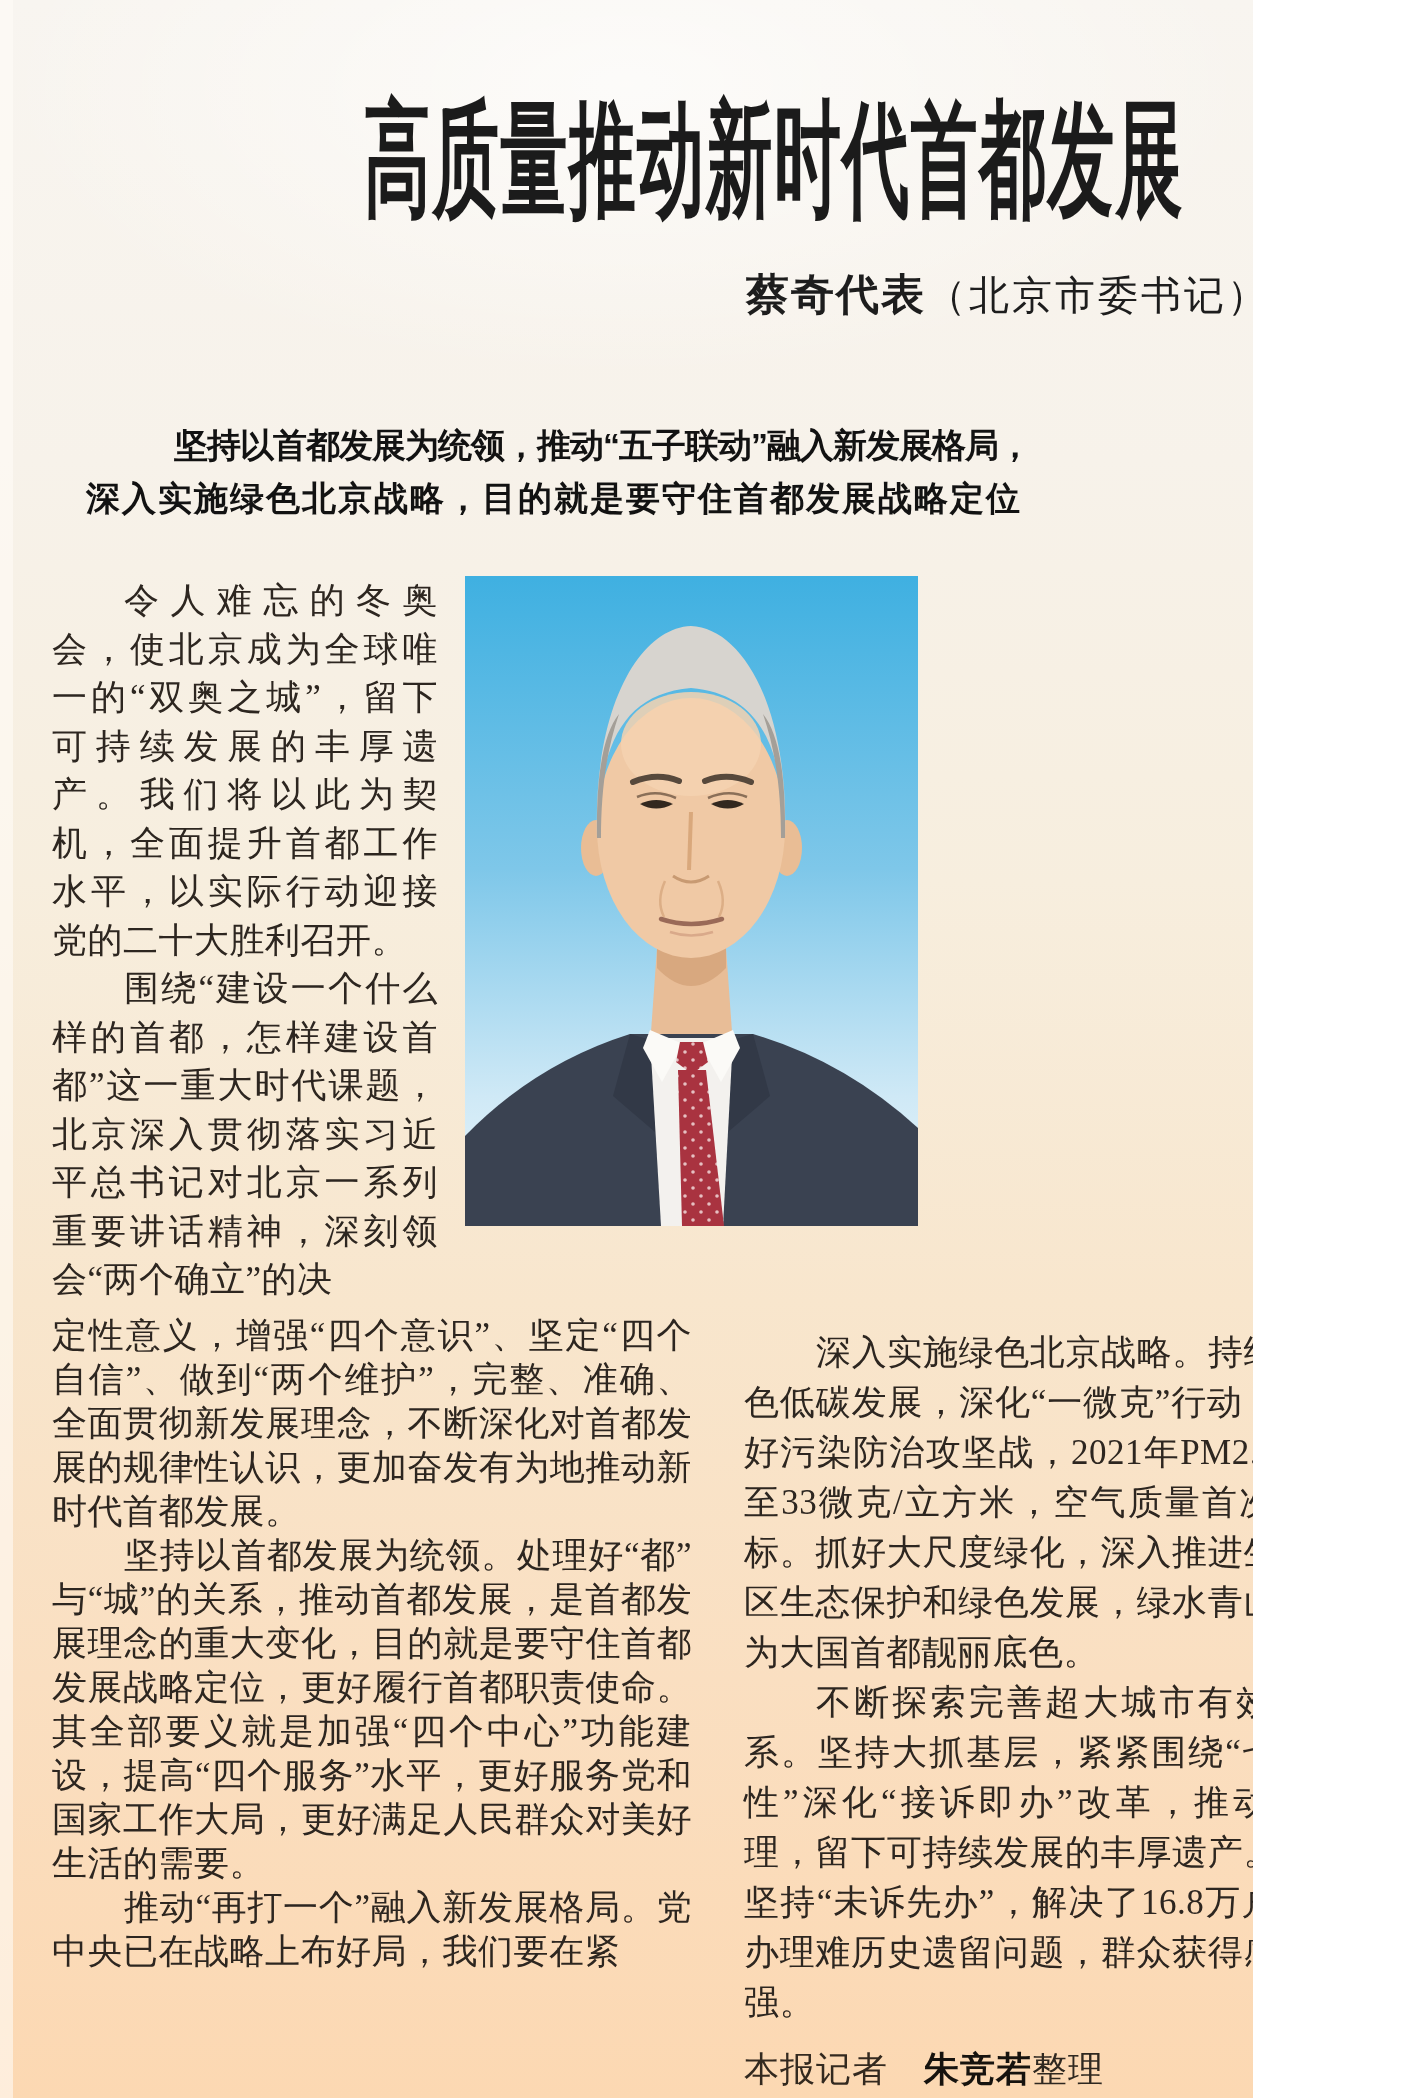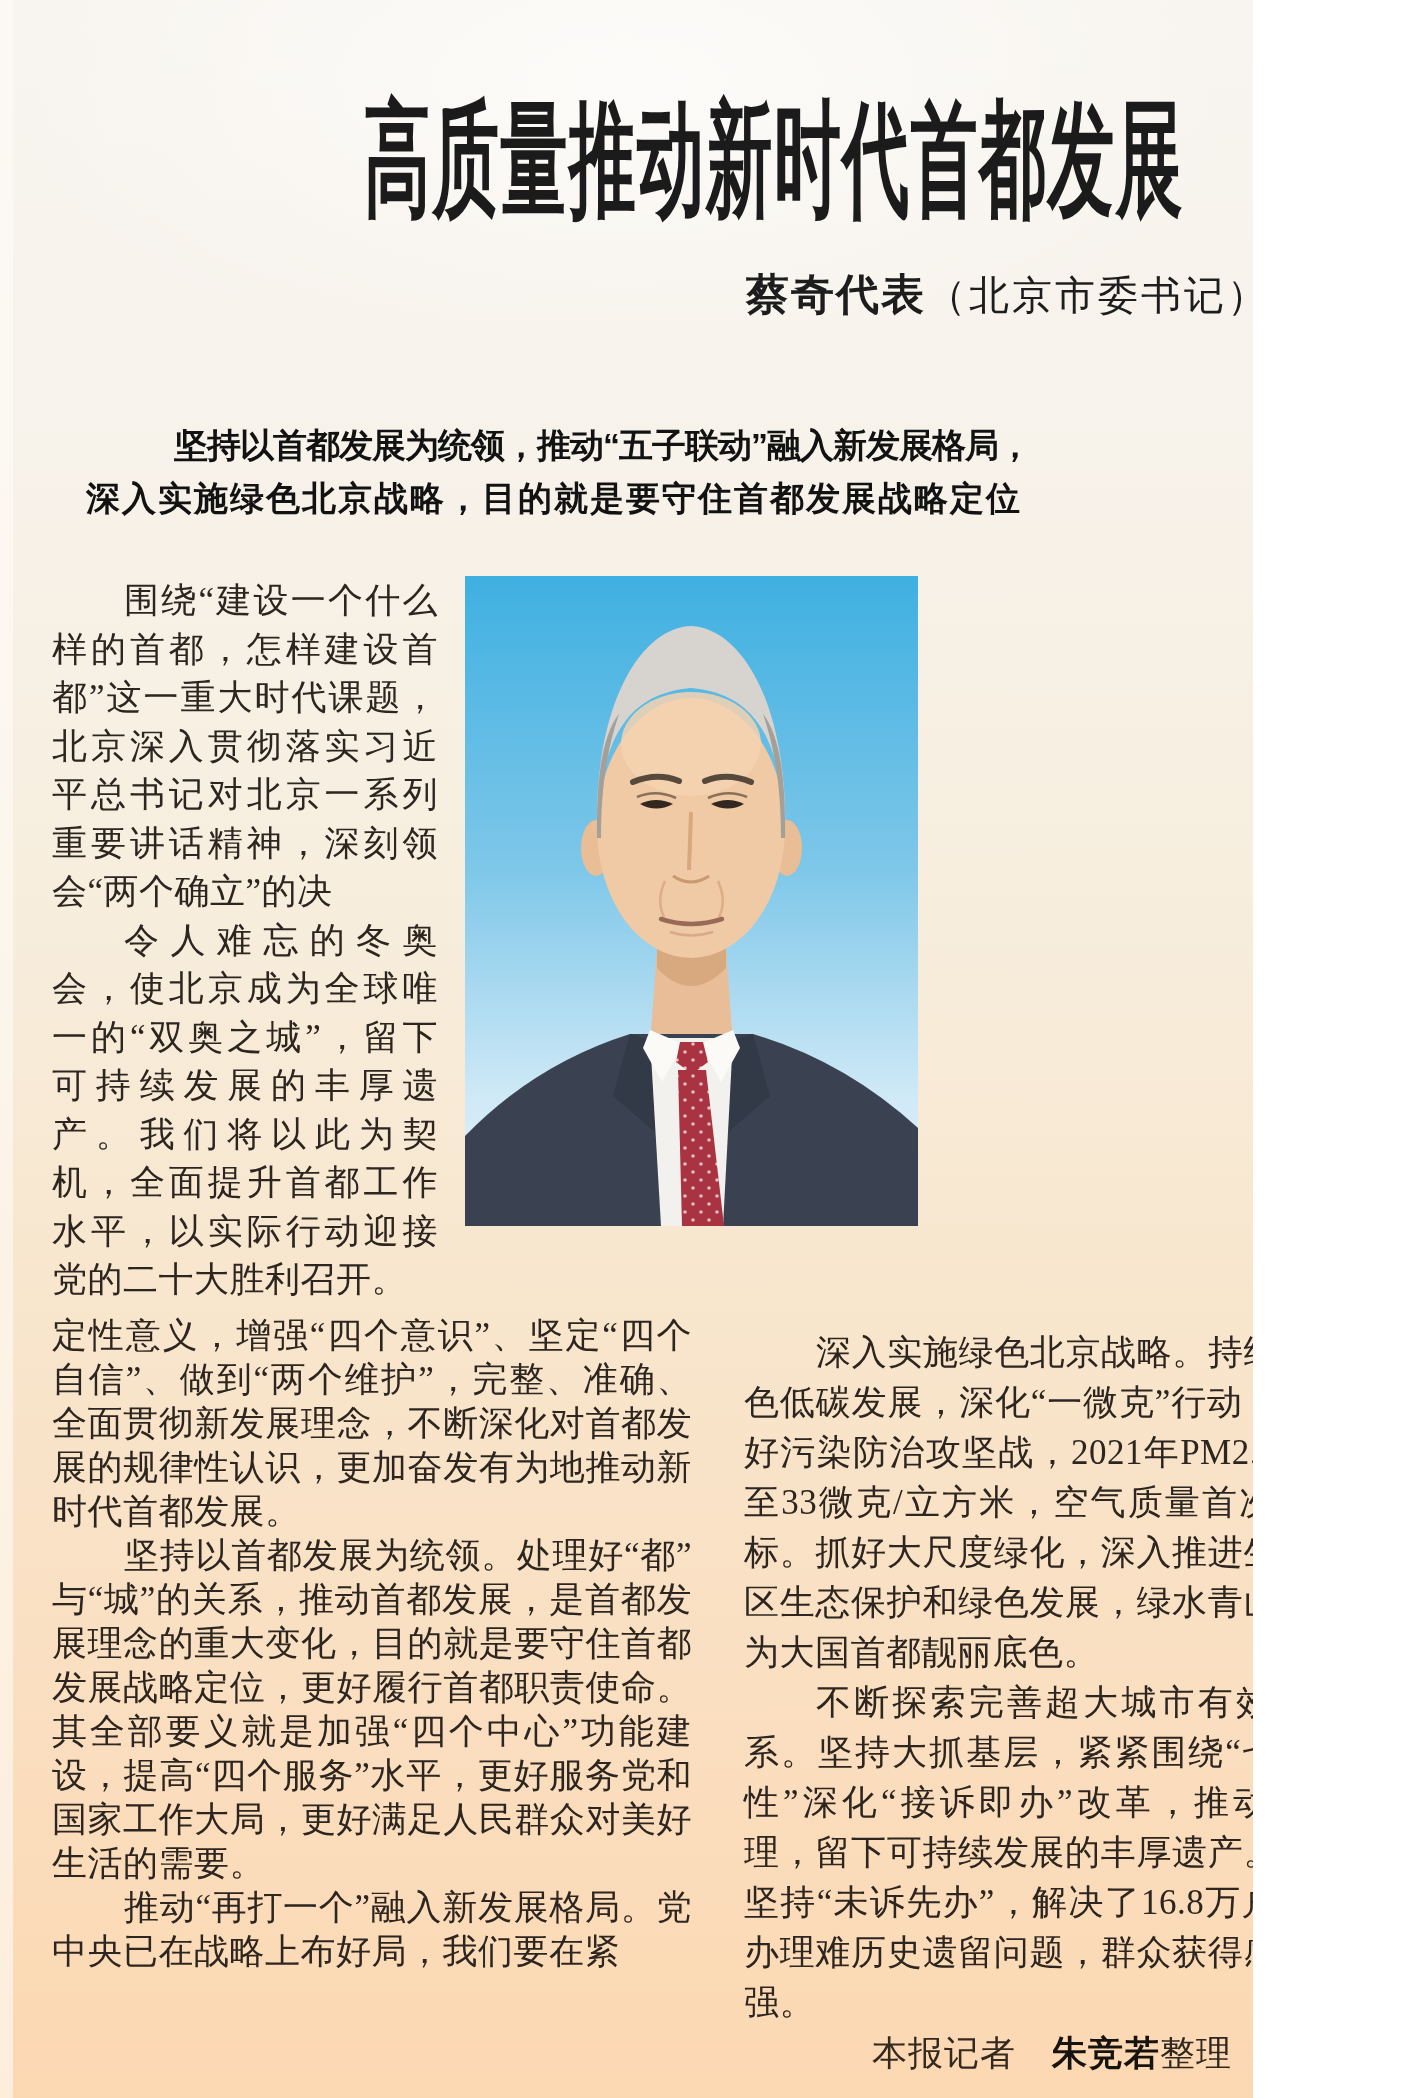--- a/index.html
+++ b/index.html
@@ -32,21 +32,21 @@
   .intro-2{top:473px;letter-spacing:2px;}
   
   .col{position:absolute;text-align:justify;text-justify:inter-character;color:#2d2620;}
   .col p{margin:0;font-size:35px;letter-spacing:.5px;}
   .col-a{left:52px;top:577px;width:386px;line-height:48.5px;}
   .col-c{left:950px;top:577px;width:412px;line-height:48.5px;}
   .col-b{left:52px;top:1314px;width:640px;line-height:44px;}
   .col-d{left:744px;top:1328px;width:642px;line-height:50px;}
   .indent{text-indent:72px;}
   
-  .credit{margin-top:0;text-align:center;padding-right:26px;font-size:35px;letter-spacing:1px;}
+  .credit{margin-top:16px;text-align:left;padding-right:26px;font-size:35px;letter-spacing:1px;}
   .credit .prefix{font-family:"Liberation Serif","DejaVu Serif",serif;color:#33291f;}
   .credit .name{font-family:"Liberation Sans","DejaVu Sans",sans-serif;font-weight:700;color:#17130e;margin-left:36px;}
   .credit .suffix{font-family:"Liberation Sans","DejaVu Sans",sans-serif;color:#2f2820;}
   
   .photo{position:absolute;left:465px;top:576px;width:453px;height:650px;}
   .photo svg{display:block;width:100%;height:100%;}
 </style>
 </head>
 <body>
 
@@ -119,22 +119,22 @@
 
       <path d="M200 305 Q191 325 199 341" stroke="#dcae86" stroke-width="2.5" fill="none"></path>
       <path d="M253 305 Q262 325 254 341" stroke="#dcae86" stroke-width="2.5" fill="none"></path>
 
       <path d="M196 343 Q226 353 257 343" stroke="#9a6a58" stroke-width="4.5" fill="none" stroke-linecap="round"></path>
       <path d="M205 356 Q226 363 248 356" stroke="#d9a98a" stroke-width="2.5" fill="none"></path>
     </svg>
   </div>
 
   <div class="col col-a">
+    <p class="indent">令人难忘的冬奥会，使北京成为全球唯一的“双奥之城”，留下可持续发展的丰厚遗产。我们将以此为契机，全面提升首都工作水平，以实际行动迎接党的二十大胜利召开。</p>
     <p class="indent">围绕“建设一个什么样的首都，怎样建设首都”这一重大时代课题，北京深入贯彻落实习近平总书记对北京一系列重要讲话精神，深刻领会“两个确立”的决</p>
-    <p class="indent">令人难忘的冬奥会，使北京成为全球唯一的“双奥之城”，留下可持续发展的丰厚遗产。我们将以此为契机，全面提升首都工作水平，以实际行动迎接党的二十大胜利召开。</p>
   </div>
 
   <div class="col col-b">
     <p>定性意义，增强“四个意识”、坚定“四个自信”、做到“两个维护”，完整、准确、全面贯彻新发展理念，不断深化对首都发展的规律性认识，更加奋发有为地推动新时代首都发展。</p>
     <p class="indent">坚持以首都发展为统领。处理好“都”与“城”的关系，推动首都发展，是首都发展理念的重大变化，目的就是要守住首都发展战略定位，更好履行首都职责使命。其全部要义就是加强“四个中心”功能建设，提高“四个服务”水平，更好服务党和国家工作大局，更好满足人民群众对美好生活的需要。</p>
     <p class="indent">推动“再打一个”融入新发展格局。党中央已在战略上布好局，我们要在紧</p>
   </div>
 
 
   <div class="col col-d">

